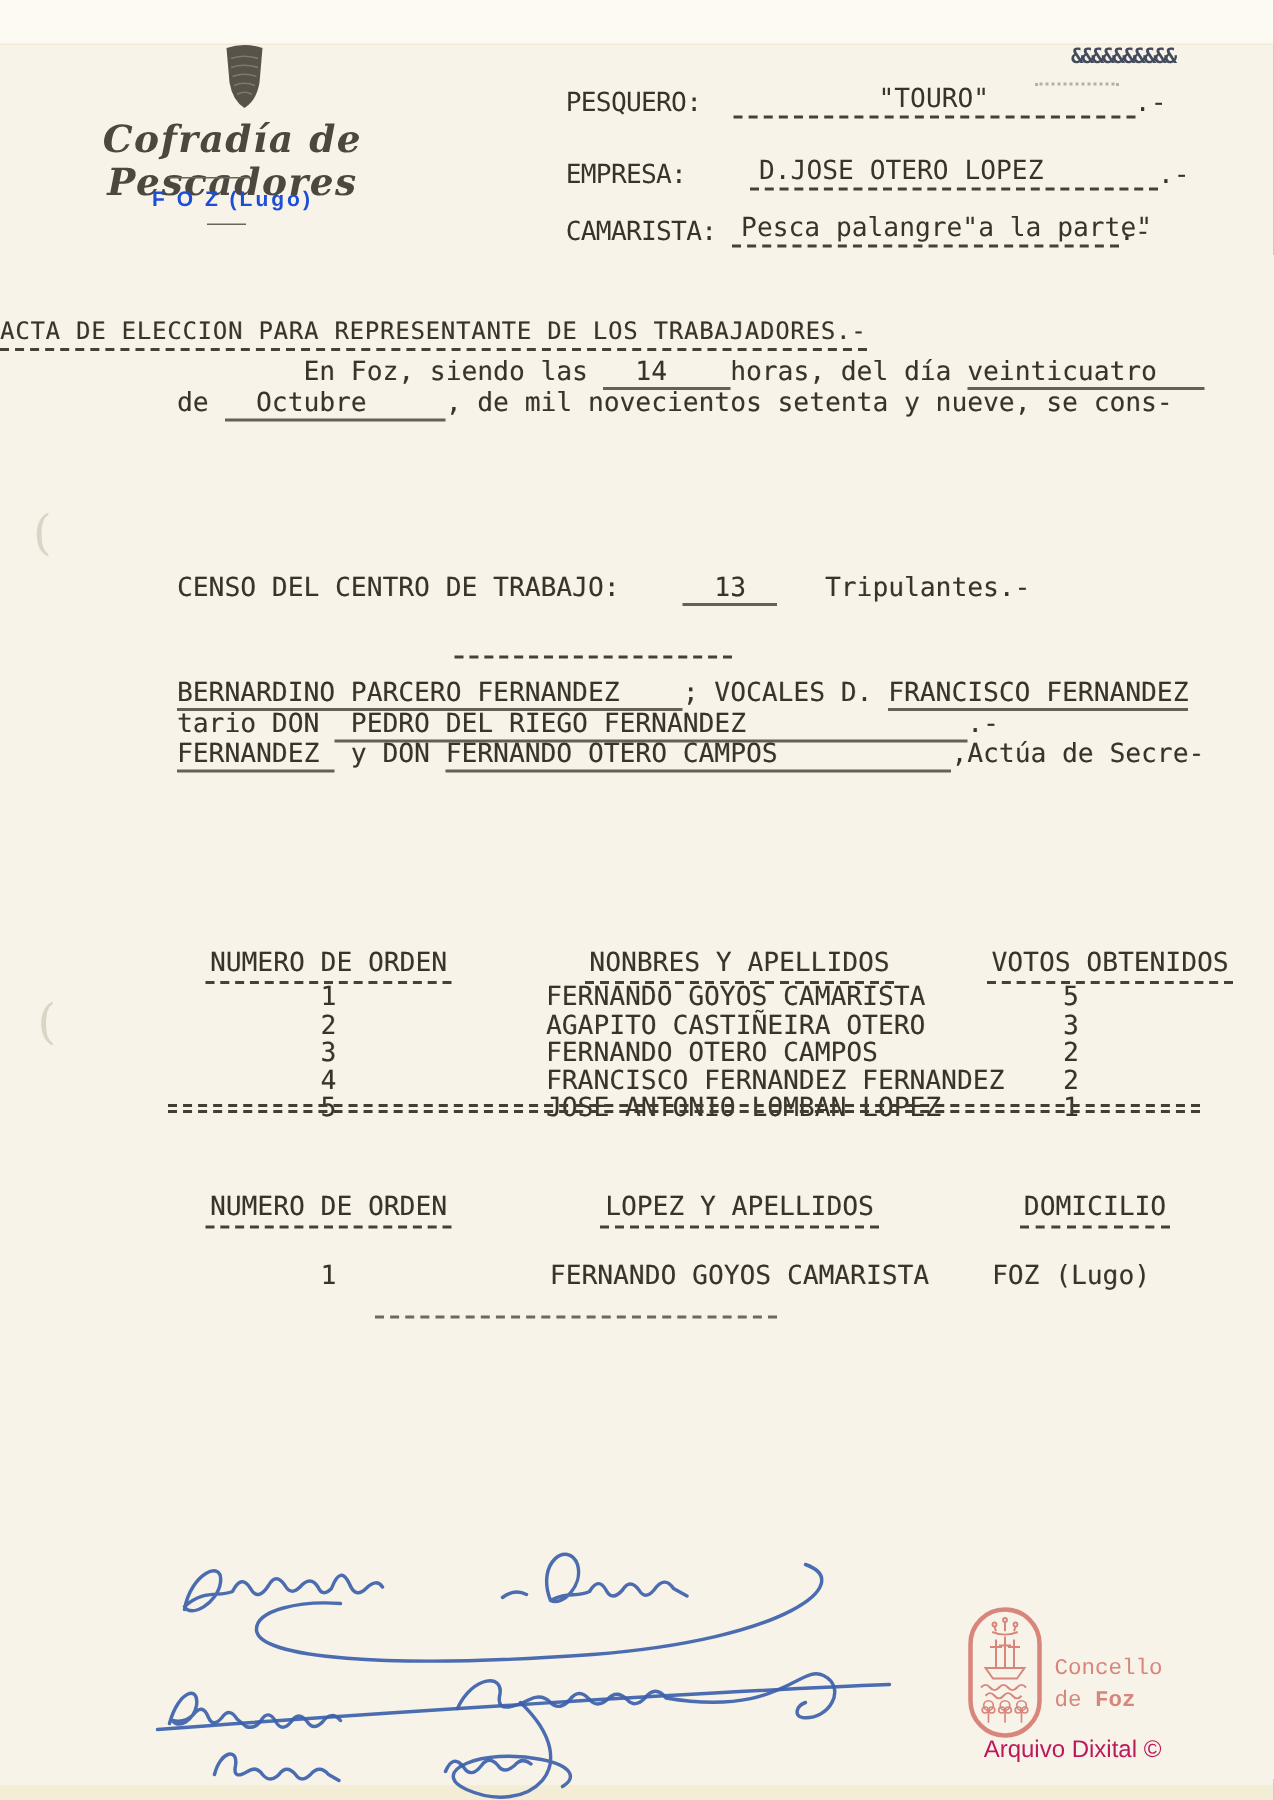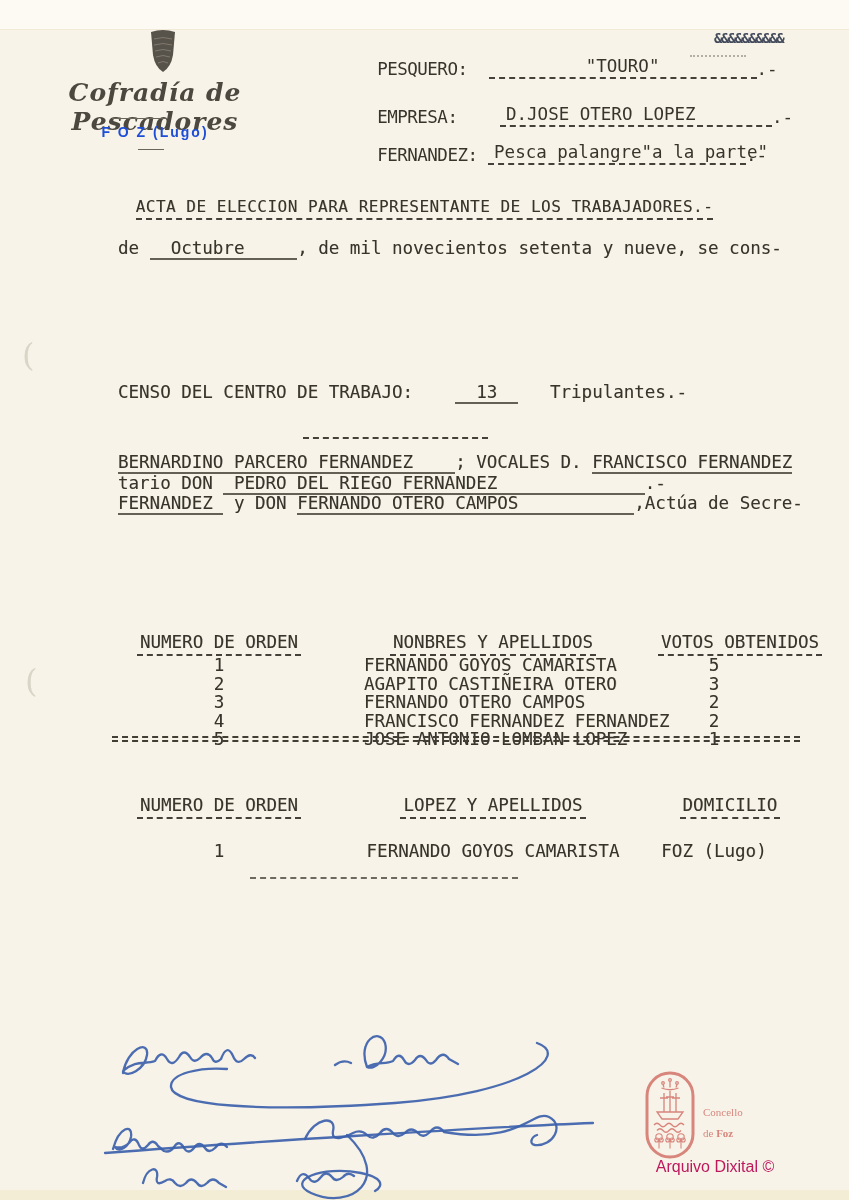--- a/index.html
+++ b/index.html
@@ -55,21 +55,21 @@
     font-size:14px;font-weight:bold;letter-spacing:-1.5px;
     color:#434a5c;filter:blur(.4px);
   }
   .stamp-line{position:absolute;left:690px;top:55px;width:56px;border-top:2px dotted #8a8578;opacity:.6;}
 
   .punch{position:absolute;font-size:32px;color:#d9d5c7;font-family:"DejaVu Serif",serif;}
   .punch.p1{left:22px;top:336px;}
   .punch.p2{left:25px;top:662px;}
 
   
-  .doc-title{position:absolute;left:0;top:197px;width:849px;text-align:center;}
+  .doc-title{position:absolute;left:0;top:211px;width:849px;}
   .doc-title span{
     display:inline-block;font-size:16px;letter-spacing:.5px;
     border-bottom:2px dashed var(--fill);padding-bottom:2px;
     text-shadow:.3px .3px 0 rgba(55,50,40,.35);
   }
   .para{position:absolute;left:118px;width:700px;font-size:17.5px;line-height:20.5px;}
   .tline{white-space:pre;text-shadow:.3px .3px 0 rgba(55,50,40,.3);}
   .fill{border-bottom:2px solid rgba(64,59,49,.8);padding-bottom:0;}
   .para-apertura{top:238px;}
   .para-censo{top:382px;}
@@ -103,21 +103,21 @@
   .rule-mid{position:absolute;left:250px;top:877px;width:268px;border-top:2px dashed #55514a;opacity:.85;}
 
   
   .sigs{position:absolute;left:85px;top:1015px;}
   .sigs path{fill:none;stroke:var(--blue);stroke-width:2.3;stroke-linecap:round;stroke-linejoin:round;opacity:.92;}
 
   
   .wm-badge{position:absolute;left:645px;top:1071px;}
   .wm-text{
     position:absolute;left:703px;top:1102px;
-    font-family:Liberation Serif, serif;font-size:11px;line-height:21px;
+    font-family:Liberation Mono, monospace;font-size:15px;line-height:21px;
     color:var(--salmon);
   }
   .wm-text b{font-weight:bold;}
   .wm-caption{
     position:absolute;left:640px;top:1158px;width:150px;text-align:center;
     font-family:"Liberation Sans", sans-serif;font-size:16px;color:#be185d;
   }
 </style>
 </head>
 <body>
@@ -135,34 +135,35 @@
   <div class="org-place">F O Z  (Lugo)</div>
   <div class="org-rule2"></div>
 
   <div class="f-row row-pesquero">
     <span class="lbl">PESQUERO:</span><span>  </span><span class="fillbox">"TOURO"</span><span>.-</span>
   </div>
   <div class="f-row row-empresa">
     <span class="lbl">EMPRESA:</span><span> </span><span class="fillbox left">D.JOSE OTERO LOPEZ</span><span>.-</span>
   </div>
   <div class="f-row row-actividad">
-    <span class="lbl">FERNANDEZ:</span><span> </span><span class="fillbox left">Pesca palangre"a la parte"</span><span>.-</span>
+    <span class="lbl">CAMARISTA:</span><span> </span><span class="fillbox left">Pesca palangre"a la parte"</span><span>.-</span>
   </div>
 
   <div class="stamp">&amp;&amp;&amp;&amp;&amp;&amp;&amp;&amp;&amp;&amp;</div>
   <div class="stamp-line"></div>
 
   <div class="punch p1">(</div>
   <div class="punch p2">(</div>
 
   <div class="doc-title">
     <span>ACTA DE ELECCION PARA REPRESENTANTE DE LOS TRABAJADORES.-</span>
   </div>
 
   <div class="para para-apertura">
+      <div class="tline"><span>        En Foz, siendo las </span><span class="fill">  14    </span><span>horas, del día </span><span class="fill">veinticuatro   </span></div>
       <div class="tline"><span>de </span><span class="fill">  Octubre     </span><span>, de mil novecientos setenta y nueve, se cons-</span></div>
       <div class="tline"><span></span></div>
       <div class="tline"><span></span></div>
       <div class="tline"><span></span></div>
       <div class="tline"><span></span></div>
     </div>
   <div class="para para-censo">
       <div class="tline"><span>CENSO DEL CENTRO DE TRABAJO:    </span><span class="fill">  13  </span><span>   Tripulantes.-</span></div>
     </div>
   <div class="para para-representantes">

